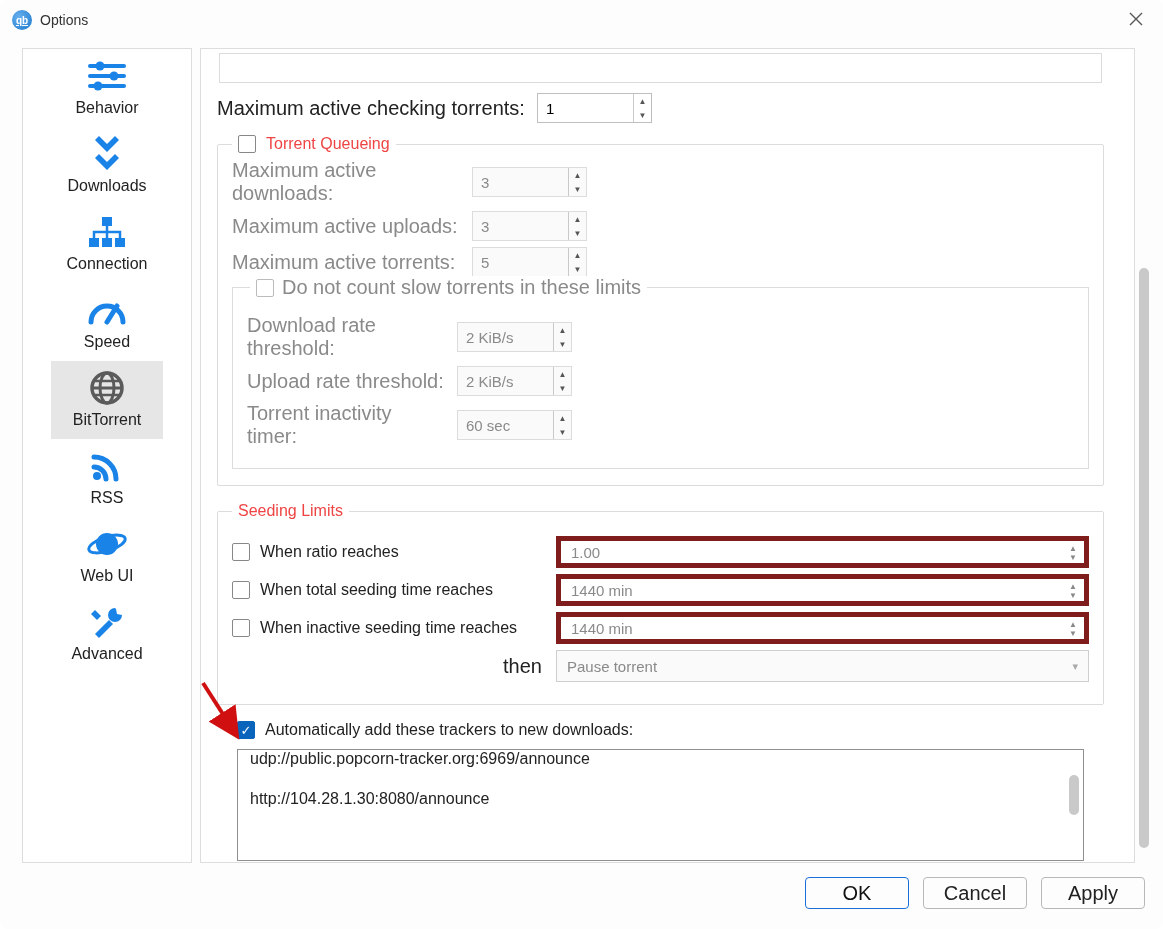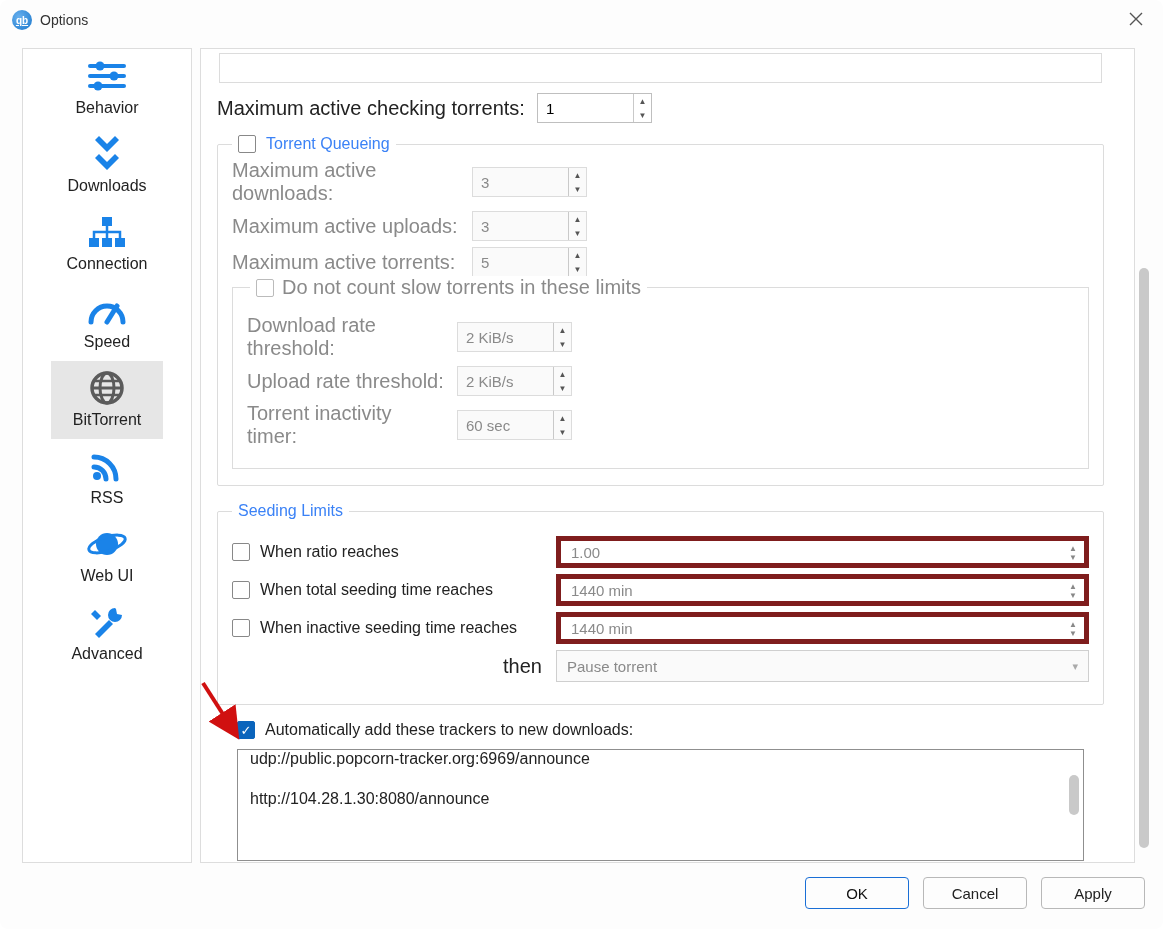--- a/index.html
+++ b/index.html
@@ -34,21 +34,21 @@
 .content {
   flex:1; border:1px solid #ddd; background:#fff;
   padding: 14px 30px 14px 16px; overflow:hidden; position:relative;
 }
 .scrollbar-outer { width:18px; display:flex; flex-direction:column; align-items:center; padding:2px 0;}
 .scrollbar-track { width:10px; flex:1; background:transparent; position:relative; margin:8px 0;}
 .scrollbar-thumb { position:absolute; left:0; width:10px; background:#c9c9c9; border-radius:5px; top:210px; height:580px;}
 fieldset {
   border:1px solid #dcdcdc; border-radius:2px; padding:10px 14px 16px; margin-bottom:16px;
 }
-legend { font-size:16px; color:#3b82f6; padding:0 6px;margin-top:42px; }
+legend { font-size:16px; color:#ef4444; padding:0 6px;margin-top:42px; }
 .row { display:flex; align-items:center; gap:10px; margin:6px 0; }
 .row.lbl-col .label { width:260px; text-align:right; }
 .label { font-size:20px; }
 .disabled, .disabled .label, .disabled input { color:#8a8a8a; }
 .spin { display:flex; align-items:stretch; border:1px solid #bfbfbf; height:30px; background:#fff;}
 .spin.disabled { background:#fafafa; border-color:#dcdcdc;}
 .spin input { border:none; outline:none; width:95px; padding:2px 8px; font-size:15px; background:transparent;}
 .spin .arrows { width:18px; border-left:1px solid #c9c9c9; display:flex; flex-direction:column;}
 .spin .arrows div { flex:1; display:flex; align-items:center; justify-content:center; font-size:8px; color:#555;}
 .checkbox { width:18px; height:18px; border:1px solid #888; border-radius:2px; background:#fff; display:inline-flex; align-items:center; justify-content:center; flex-shrink:0;}
@@ -59,21 +59,21 @@
 .nested-legend { position:absolute; top:-12px; left:17px; background:#fff; padding:0 6px; display:flex; align-items:center; gap:8px;}
 .seed-row { display:grid; grid-template-columns: 310px 1fr; align-items:center; gap:14px; margin:6px 0;}
 .textish { border:5px solid #7f1d1d; height:32px; display:flex; align-items:center; padding:0 10px; color:#8a8a8a; background:#fff; position:relative;}
 .textish .tiny-arrows { position:absolute; right:4px; top:3px; bottom:3px; width:14px; display:flex; flex-direction:column;}
 .textish .tiny-arrows div{flex:1; font-size:8px; display:flex; align-items:center; justify-content:center; color:#888;}
 .select { border:1px solid #cfcfcf; height:32px; display:flex; align-items:center; padding:0 10px; color:#8a8a8a; background:#fafafa; position:relative;}
 .select .caret{position:absolute; right:10px; font-size:11px; color:#aaa;}
 .trackers-box { border:1px solid #8f8f8f; background:#fff; margin:10px 20px 0 20px; height:112px; position:relative; padding:0 20px 10px 12px; font-size:16px; overflow:hidden;}
 .trackers-box .sb{position:absolute; right:4px; top:25px; width:10px; height:40px; background:#c9c9c9; border-radius:5px;}
 .footer { display:flex; justify-content:flex-end; gap:14px; padding:10px 18px 20px;}
-.btn { min-width:104px; height:32px; border:1px solid #b8b8b8; background:#fdfdfd; border-radius:4px; font-size:15px; display:flex; align-items:center; justify-content:center;}
+.btn { min-width:104px; height:32px; border:1px solid #b8b8b8; background:#fdfdfd; border-radius:4px; font-size:20px; display:flex; align-items:center; justify-content:center;}
 .btn.primary{ border:1px solid #1a6fd6; color:#111;}
 .toprow { display:flex; align-items:center; gap:12px; margin:4px 0 12px 0;}
 .empty-field { border:1px solid #dcdcdc; height:30px; margin:-10px 2px 10px 2px;}
 .arrow-annot { position:absolute; top:628px; left:-4px; pointer-events:none; }
 </style>
 </head>
 <body>
 
 <div class="window">
   <div class="titlebar">

